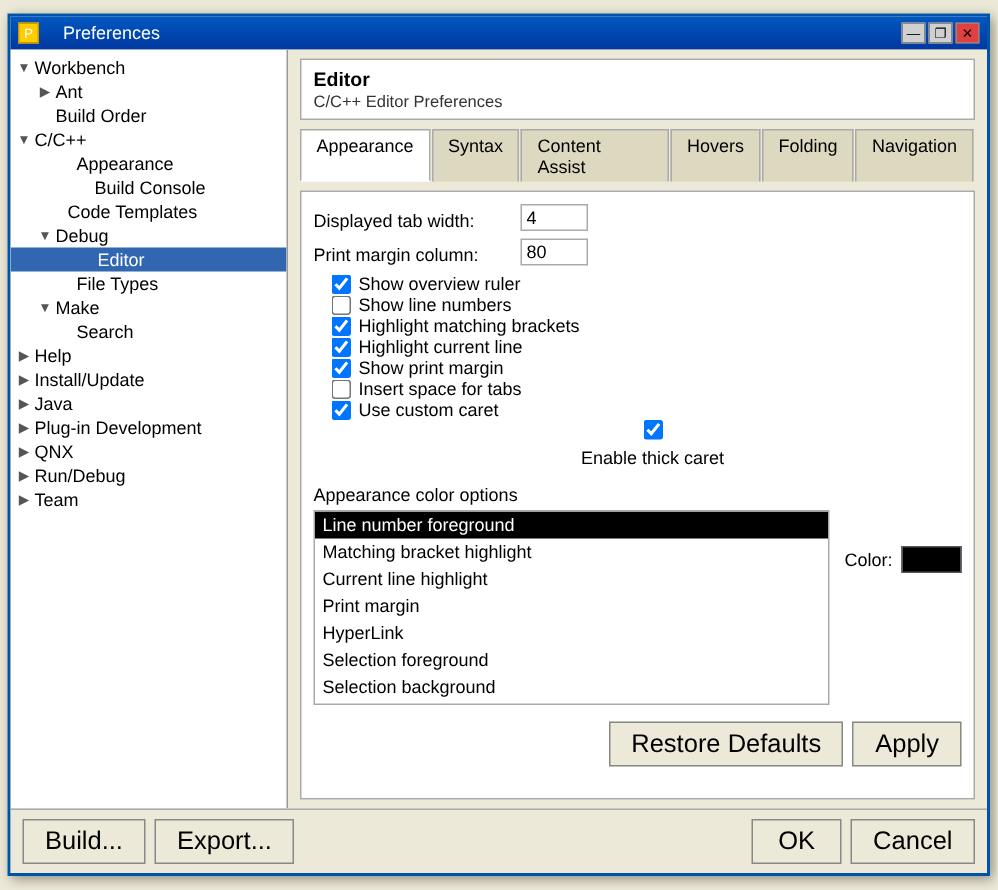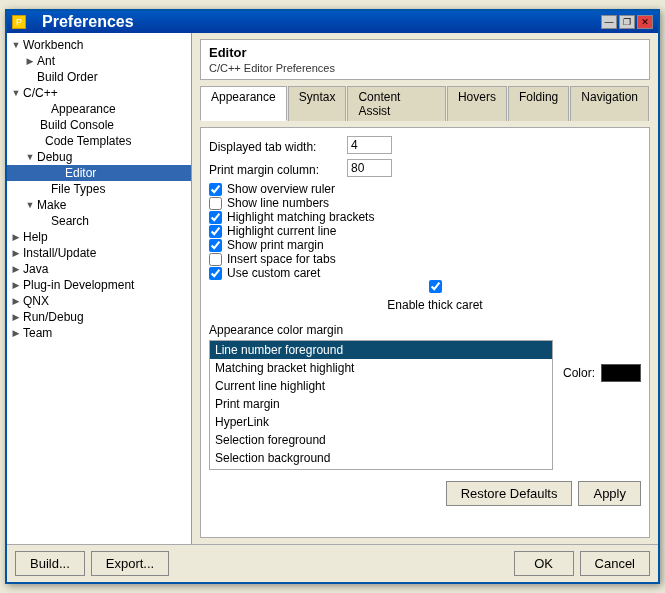--- a/index.html
+++ b/index.html
@@ -41,22 +41,22 @@
       width: 14px;
       height: 14px;
       background: #ffcc00;
       border: 1px solid #cc9900;
       display: flex;
       align-items: center;
       justify-content: center;
       font-size: 9px;
     }
     .title-text {
-      font-size: 16px;
-      font-weight: bold;
+      font-size: 12px;
+      font-weight: normal;
       padding-left: 12px;
     }
     .title-controls {
       display: flex;
       gap: 2px;
     }
     .title-btn {
       width: 16px;
       height: 14px;
       background: #d0d0d0;
@@ -177,20 +177,21 @@
       height: 18px;
       border: 1px solid #aaa;
       font-size: 12px;
       padding: 1px 3px;
       background: white;
     }
     .checkbox-row {
       display: flex;
       align-items: center;
       gap: 5px;
+      margin-left: 12px;
     }
     .checkbox-row input[type=checkbox] {
       margin: 0;
     }
     .checkbox-row label {
       font-size: 12px;
     }
     .indent-checkbox {
       margin-left: 20px;
       flex-direction: column;
@@ -213,21 +214,21 @@
       height: 130px;
       overflow-y: auto;
       background: white;
     }
     .color-list-item {
       padding: 2px 5px;
       font-size: 12px;
       cursor: pointer;
     }
     .color-list-item.selected {
-      background: #0c4a6e;
+      background: #000000;
       color: white;
     }
     .color-right {
       display: flex;
       flex-direction: column;
       align-items: flex-start;
       gap: 5px;
       margin-top: 24px;
     }
     .color-swatch-row {
@@ -245,21 +246,21 @@
       border: 1px solid #555;
     }
     .bottom-buttons-right {
       display: flex;
       justify-content: flex-end;
       gap: 6px;
       margin-top: 6px;
     }
     .btn {
       padding: 4px 14px;
-      font-size: 13px;
+      font-size: 17px;
       background: #ece9d8;
       border: 1px solid #888;
       cursor: pointer;
       min-width: 60px;
     }
     .window-bottom {
       border-top: 1px solid #aaa;
       padding: 6px 8px;
       display: flex;
       justify-content: space-between;
@@ -313,21 +314,21 @@
               <span class="tree-label">Build Order</span>
             </div>
             <div class="tree-item" style="padding-left: 2px;">
               <span class="tree-expand">▼</span>
               <span class="tree-label">C/C++</span>
             </div>
             <div class="tree-item" style="padding-left: 30px;">
               <span class="tree-expand"></span>
               <span class="tree-label">Appearance</span>
             </div>
-            <div class="tree-item" style="padding-left: 19px;">
+            <div class="tree-item" style="padding-left: 42px;">
               <span class="tree-expand"></span>
               <span class="tree-label">Build Console</span>
             </div>
             <div class="tree-item" style="padding-left: 24px;">
               <span class="tree-expand"></span>
               <span class="tree-label">Code Templates</span>
             </div>
             <div class="tree-item" style="padding-left: 16px;">
               <span class="tree-expand">▼</span>
               <span class="tree-label">Debug</span>
@@ -436,21 +437,21 @@
                 <input type="checkbox" checked="" style="">
                 <label>Use custom caret</label>
               </div>
               <div class="checkbox-row indent-checkbox">
                 <input type="checkbox" checked="" style="">
                 <label>Enable thick caret</label>
               </div>
             </div>
 
           <div class="color-options-section">
-            <div class="color-options-label">Appearance color margin</div>
+            <div class="color-options-label">Appearance color options</div>
             <div class="color-options-container">
               <div class="color-list" id="color-list-container">
                   <div class="color-list-item selected">Line number foreground</div>
                   <div class="color-list-item">Matching bracket highlight</div>
                   <div class="color-list-item">Current line highlight</div>
                   <div class="color-list-item">Print margin</div>
                   <div class="color-list-item">HyperLink</div>
                   <div class="color-list-item">Selection foreground</div>
                   <div class="color-list-item">Selection background</div>
                 </div>

